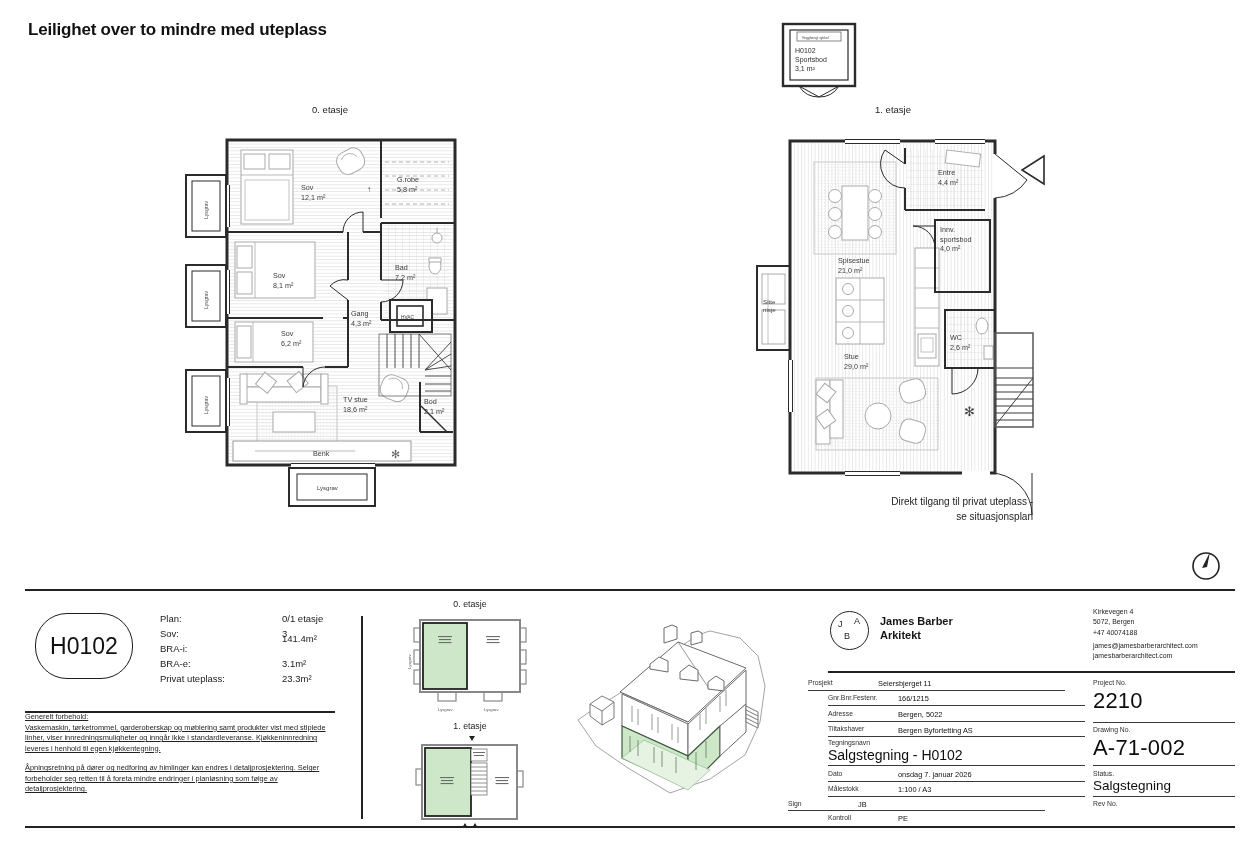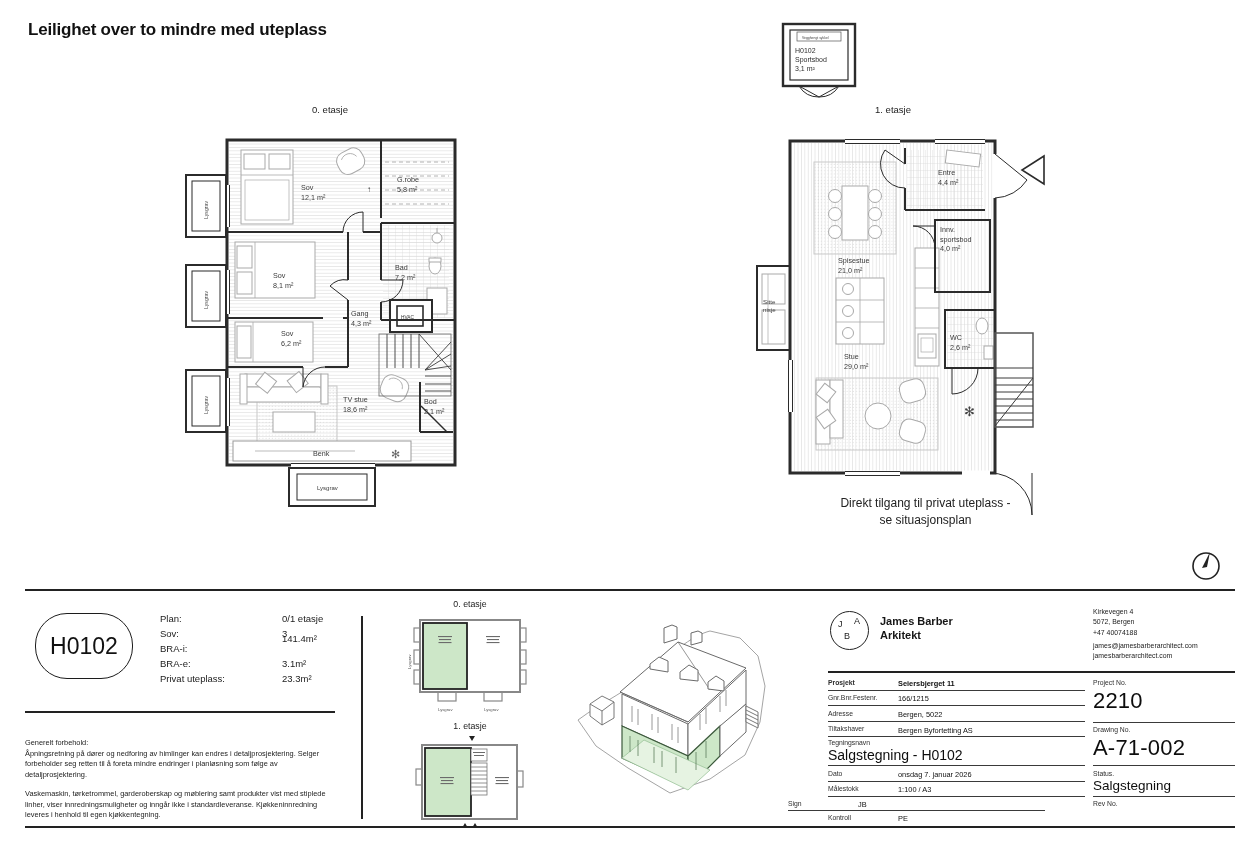--- a/index.html
+++ b/index.html
@@ -3,21 +3,21 @@
 <meta charset="utf-8">
 <style>
   html,body{margin:0;padding:0;background:#e8e8e8;}
   .sheet{position:relative;width:1251px;height:854px;background:#ffffff;overflow:hidden;
          font-family:"Liberation Sans",sans-serif;color:#1d1d1d;}
   .abs{position:absolute;}
   .hline{position:absolute;background:#222;height:2px;}
   .vline{position:absolute;background:#222;width:1.5px;}
   .page-title{font-size:17px;font-weight:600;letter-spacing:-.2px;color:#111;}
   .plan-label{font-size:9.5px;color:#222;text-align:center;}
-  .caption{font-size:12px;color:#222;text-align:center;line-height:1.45;}
+  .caption{font-size:10px;color:#222;text-align:right;line-height:1.45;}
   .unit-badge{border:1.7px solid #1c1c1c;border-radius:32px;width:96px;height:64px;
               display:flex;align-items:center;justify-content:center;font-size:23px;color:#111;}
   .summary-label{font-size:9.5px;color:#1b1b1b;}
   .summary-value{font-size:9.5px;color:#1b1b1b;}
   .disc{font-size:7.4px;line-height:1.42;color:#222;width:312px;}
   .disc p{margin:0 0 9px 0;}
   .tb-label{font-size:6.8px;color:#2e2e2e;}
   .tb-value{font-size:7.4px;color:#101010;}
   .tb-big{font-size:22px;color:#0d0d0d;font-weight:500;letter-spacing:.2px;}
   .tb-mid{font-size:13.5px;color:#0d0d0d;font-weight:500;}
@@ -360,24 +360,24 @@
       <span class="abs summary-value" style="left:122px;top:15px">3</span>
       <span class="abs summary-label" style="left:0;top:30px">BRA-i:</span>
       <span class="abs summary-value" style="left:122px;top:20px">141.4m²</span>
       <span class="abs summary-label" style="left:0;top:45px">BRA-e:</span>
       <span class="abs summary-value" style="left:122px;top:45px">3.1m²</span>
       <span class="abs summary-label" style="left:0;top:60px">Privat uteplass:</span>
       <span class="abs summary-value" style="left:122px;top:60px">23.3m²</span>
     </div>
   </div>
 
-  <div class="abs disc" style="left:25px;top:738px;">
+  <div class="abs disc" style="left:25px;top:712px;text-decoration:underline;">
     <p style="margin-bottom:0">Generelt forbehold:</p>
+    <p>Vaskemaskin, tørketrommel, garderoberskap og møblering samt produkter vist med stiplede linher, viser innredningsmuligheter og inngår ikke i standardleveranse. Kjøkkeninnredning leveres i henhold til egen kjøkkentegning.</p>
     <p>Åpningsretning på dører og nedforing av himlinger kan endres i detaljprosjektering. Selger forbeholder seg retten til å foreta mindre endringer i planløsning som følge av detaljprosjektering.</p>
-    <p>Vaskemaskin, tørketrommel, garderoberskap og møblering samt produkter vist med stiplede linher, viser innredningsmuligheter og inngår ikke i standardleveranse. Kjøkkeninnredning leveres i henhold til egen kjøkkentegning.</p>
   </div>
 
   <div class="abs" style="left:405px;top:599px;width:130px;text-align:center;font-size:8.8px;color:#222;">0. etasje</div>
   <svg class="abs" style="left:402px;top:612px;" width="135" height="105" viewBox="0 0 135 105">
     <g stroke="#888" fill="#fff">
       <rect x="12" y="16" width="6" height="14" stroke-width="1.2"></rect>
         <rect x="12" y="38" width="6" height="14" stroke-width="1.2"></rect>
         <rect x="12" y="58" width="6" height="14" stroke-width="1.2"></rect>
       <rect x="118" y="16" width="6" height="14" stroke-width="1.2"></rect>
         <rect x="118" y="38" width="6" height="14" stroke-width="1.2"></rect>
@@ -478,21 +478,21 @@
   </div>
   <div class="abs contact" style="left:1093px;top:607px;">
     <div>Kirkevegen 4</div>
     <div>5072, Bergen</div>
     <div>+47 40074188</div>
     <div style="margin-top:3px;">james@jamesbarberarchitect.com</div>
     <div>jamesbarberarchitect.com</div>
   </div>
   <div class="hline" style="left:828px;top:671px;width:407px;height:1.6px;"></div>
 
-  <div class="tb-row" style="left:828px;top:677px;width:257px;height:13px;font-weight:bold;">
+  <div class="tb-row" style="left:808px;top:677px;width:257px;height:13px;">
     <span class="abs tb-label" style="left:0;top:2px;">Prosjekt</span>
     <span class="abs tb-value" style="left:70px;top:2px;">Seiersbjerget 11</span>
   </div>
   <div class="tb-row" style="left:828px;top:691px;width:257px;height:14px;">
     <span class="abs tb-label" style="left:0;top:3px;">Gnr.Bnr.Festenr.</span>
     <span class="abs tb-value" style="left:70px;top:3px;">166/1215</span>
   </div>
   <div class="tb-row" style="left:828px;top:706px;width:257px;height:15px;">
     <span class="abs tb-label" style="left:0;top:4px;">Adresse</span>
     <span class="abs tb-value" style="left:70px;top:4px;">Bergen, 5022</span>

